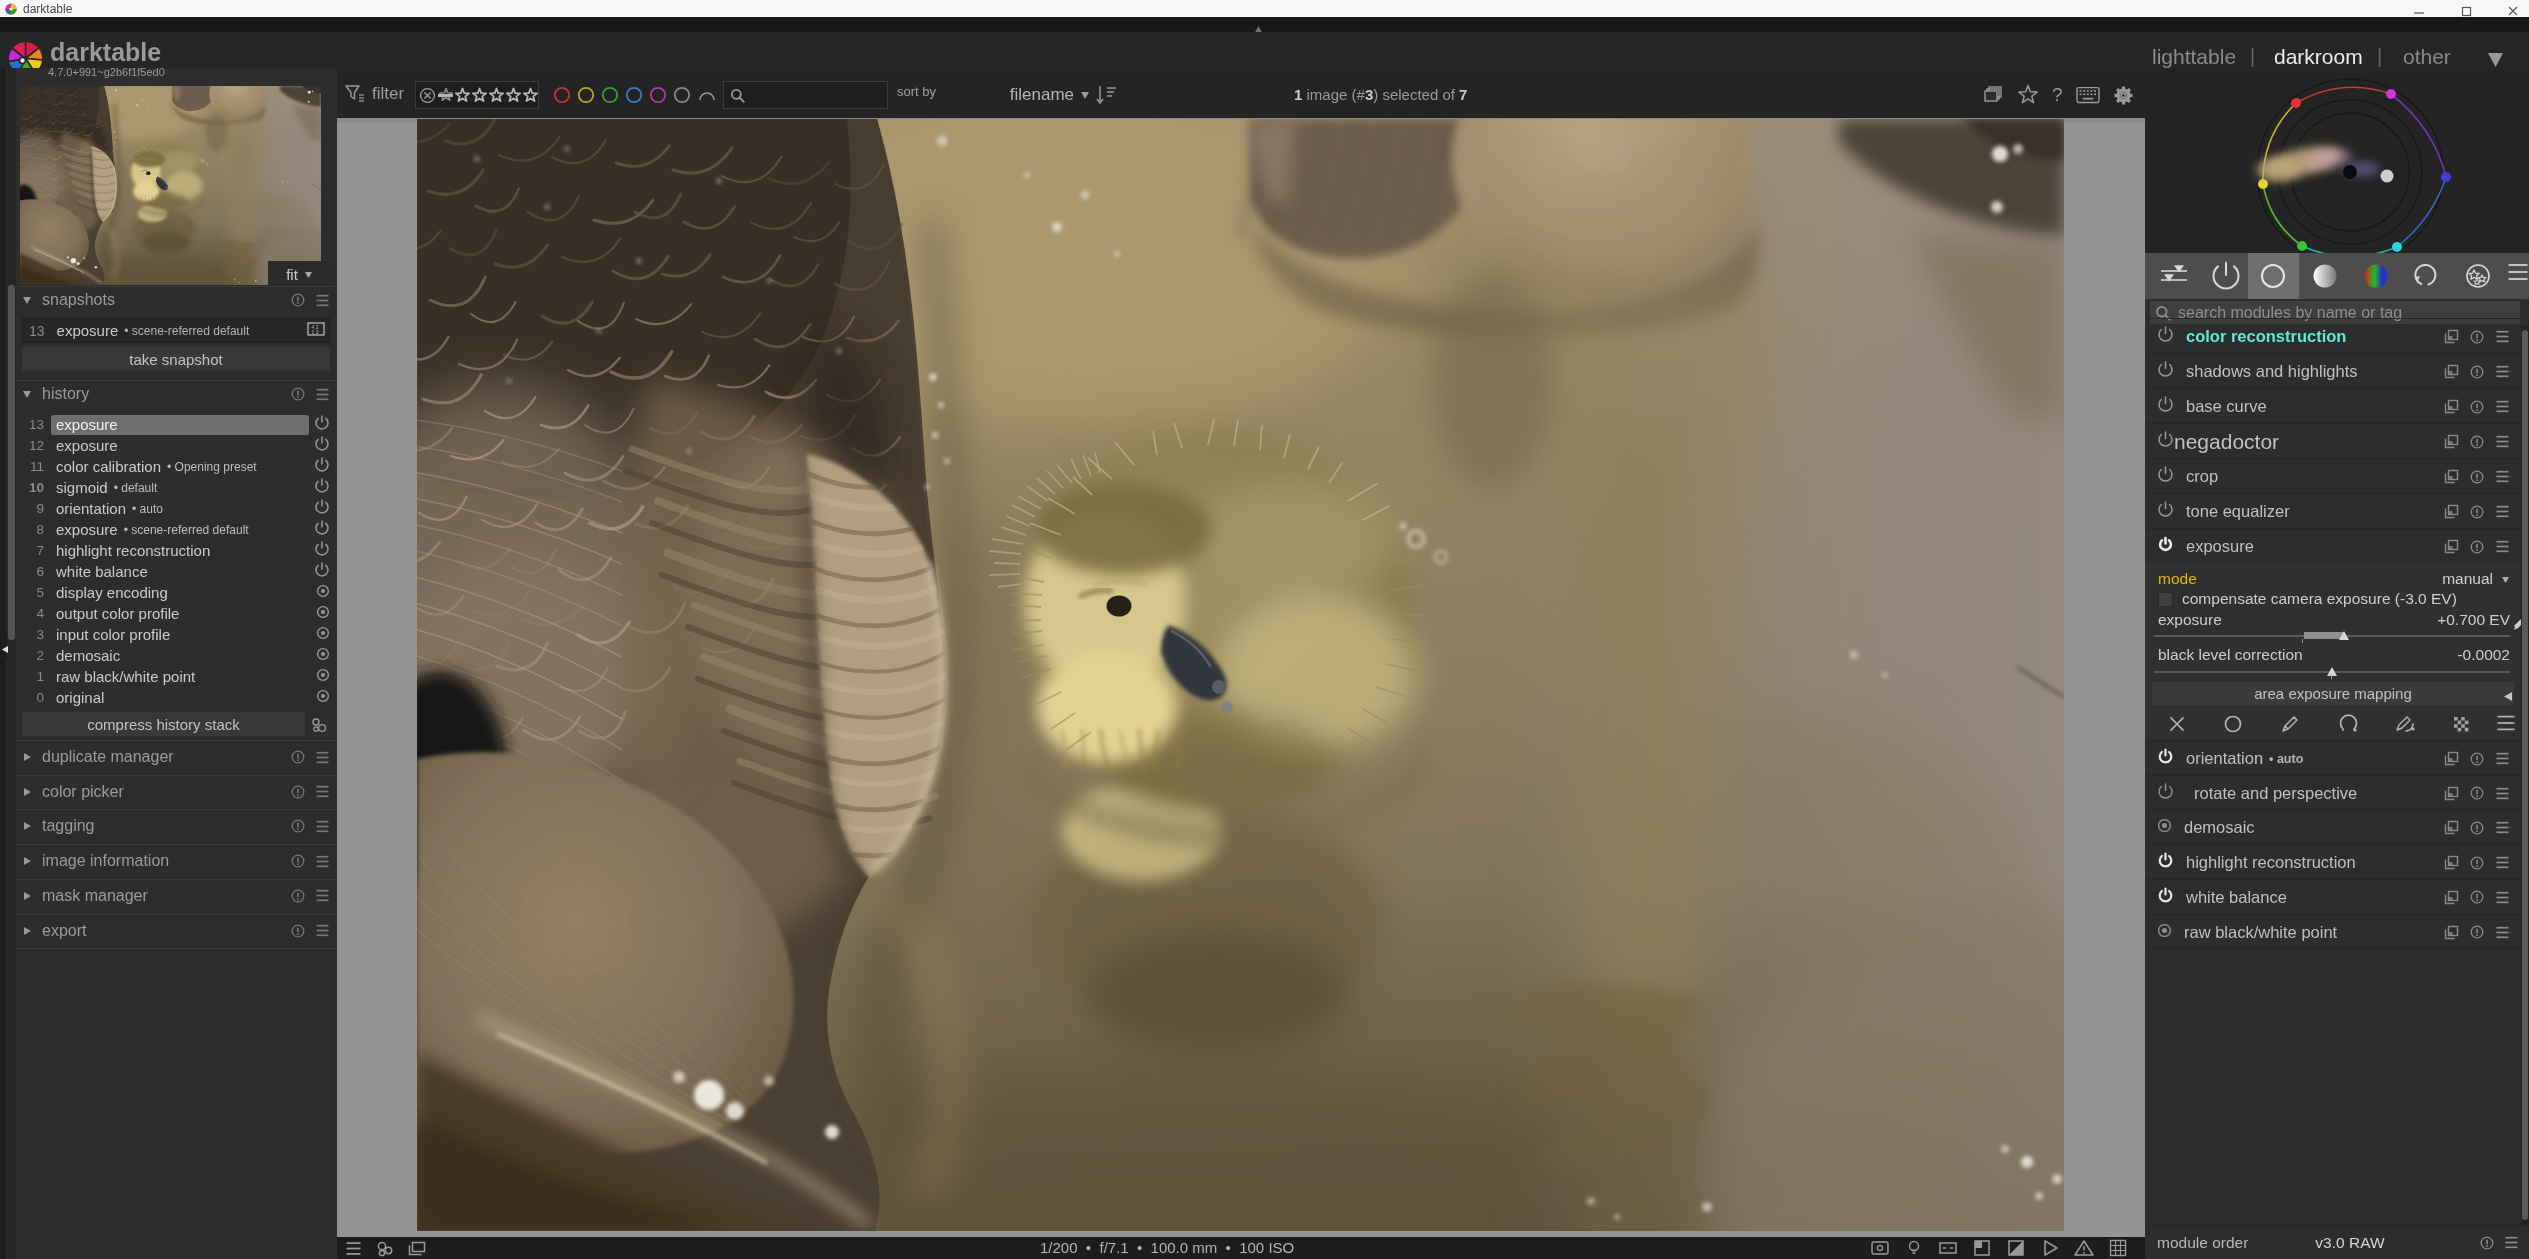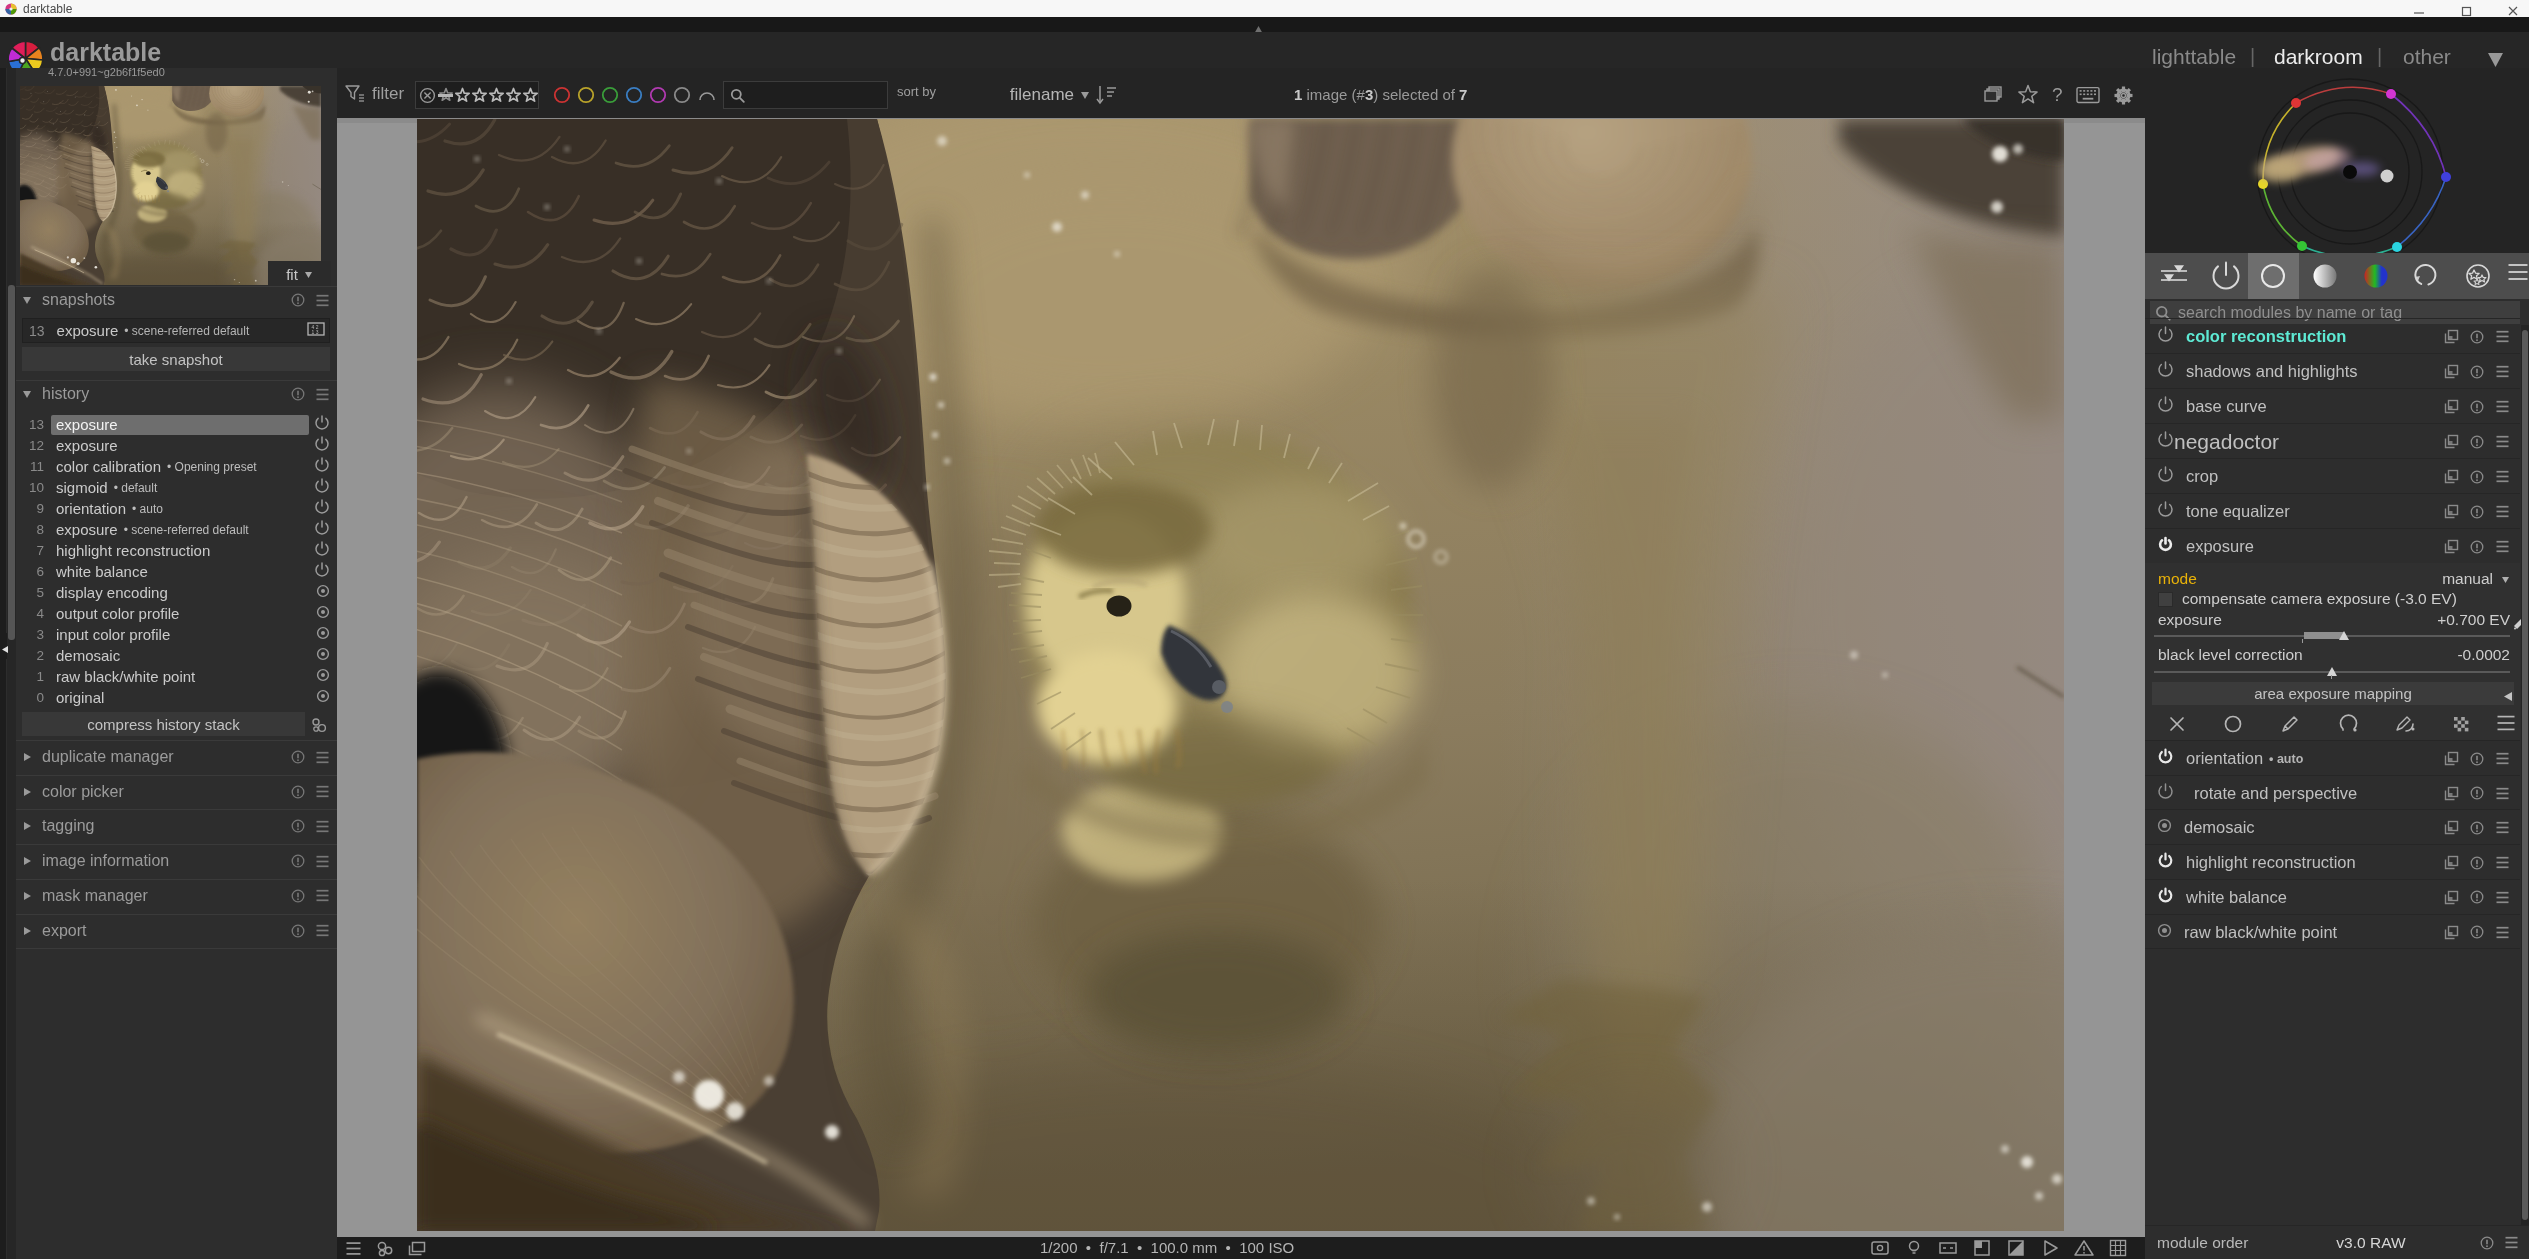--- a/index.html
+++ b/index.html
@@ -549,21 +549,21 @@
     <span class="row" style="margin-left:7px;height:20px;flex:1;padding-left:5px;overflow:hidden;white-space:nowrap;">
       <span style="font-size:15px;color:#cbcbcb;">color calibration</span>
       <span style="font-size:12px;color:#bdbdbd;margin-left:6px;white-space:nowrap;">• Opening preset</span>
     </span>
     <span style="flex:none;margin-left:5px;"><svg width="16" height="16" viewBox="0 0 16 16" style="">
         <path d="M 4.16,3.38 A 6.0,6.0 0 1 0 11.84,3.38" fill="none" stroke="#9a9a9a" stroke-width="1.5" stroke-linecap="round"></path>
         <line x1="8.0" y1="1.0" x2="8.0" y2="7.0" stroke="#9a9a9a" stroke-width="1.5" stroke-linecap="round"></line>
       </svg></span>
   </div>
 <div class="abs row" style="left:22px;top:477px;width:308px;height:21px;">
-    <span style="width:22px;text-align:right;font-size:13.5px;color:#8a8a8a;flex:none;">10</span>
+    <span style="width:22px;text-align:right;font-size:13.5px;color:#8a8a8a;flex:none;font-weight:bold;">10</span>
     <span class="row" style="margin-left:7px;height:20px;flex:1;padding-left:5px;overflow:hidden;white-space:nowrap;">
       <span style="font-size:15px;color:#cbcbcb;">sigmoid</span>
       <span style="font-size:12px;color:#bdbdbd;margin-left:6px;white-space:nowrap;">• default</span>
     </span>
     <span style="flex:none;margin-left:5px;"><svg width="16" height="16" viewBox="0 0 16 16" style="">
         <path d="M 4.16,3.38 A 6.0,6.0 0 1 0 11.84,3.38" fill="none" stroke="#9a9a9a" stroke-width="1.5" stroke-linecap="round"></path>
         <line x1="8.0" y1="1.0" x2="8.0" y2="7.0" stroke="#9a9a9a" stroke-width="1.5" stroke-linecap="round"></line>
       </svg></span>
   </div>
 <div class="abs row" style="left:22px;top:498px;width:308px;height:21px;">
@@ -1868,21 +1868,21 @@
         <line x1="1.5" y1="2.7" x2="13.5" y2="2.7" stroke="#8a8a8a" stroke-width="1.7"></line>
         <line x1="1.5" y1="7.5" x2="13.5" y2="7.5" stroke="#8a8a8a" stroke-width="1.7"></line>
         <line x1="1.5" y1="12.3" x2="13.5" y2="12.3" stroke="#8a8a8a" stroke-width="1.7"></line>
       </svg>
     </span>
   </div>
 <div class="abs" style="left:2145px;top:948px;width:375px;height:1px;background:#262626;"></div>
 <div class="abs" style="left:2145px;top:1225px;width:384px;height:1px;background:#262626;"></div>
 <div class="abs row" style="left:2145px;top:1226px;width:384px;height:33px;">
     <span style="font-size:15.5px;color:#b9b9b9;margin-left:12px;">module order</span>
-    <span style="font-size:15.5px;color:#d6d6d6;margin-left:88px;">v3.0 RAW</span>
+    <span style="font-size:15.5px;color:#d6d6d6;margin-left:67px;">v3.0 RAW</span>
     <span style="margin-left:auto;display:flex;gap:10px;align-items:center;margin-right:10px;">
       <svg width="14" height="14" viewBox="0 0 14 14" style="">
         <circle cx="7.0" cy="7.0" r="5.8" fill="none" stroke="#8a8a8a" stroke-width="1.3"></circle>
         <line x1="7.0" y1="3.8" x2="7.0" y2="8.2" stroke="#8a8a8a" stroke-width="1.6"></line>
         <circle cx="7.0" cy="10.2" r="0.9" fill="#8a8a8a"></circle>
       </svg>
       <svg width="15" height="15" viewBox="0 0 15 15" style="">
         <line x1="1.5" y1="2.7" x2="13.5" y2="2.7" stroke="#8a8a8a" stroke-width="1.7"></line>
         <line x1="1.5" y1="7.5" x2="13.5" y2="7.5" stroke="#8a8a8a" stroke-width="1.7"></line>
         <line x1="1.5" y1="12.3" x2="13.5" y2="12.3" stroke="#8a8a8a" stroke-width="1.7"></line>

